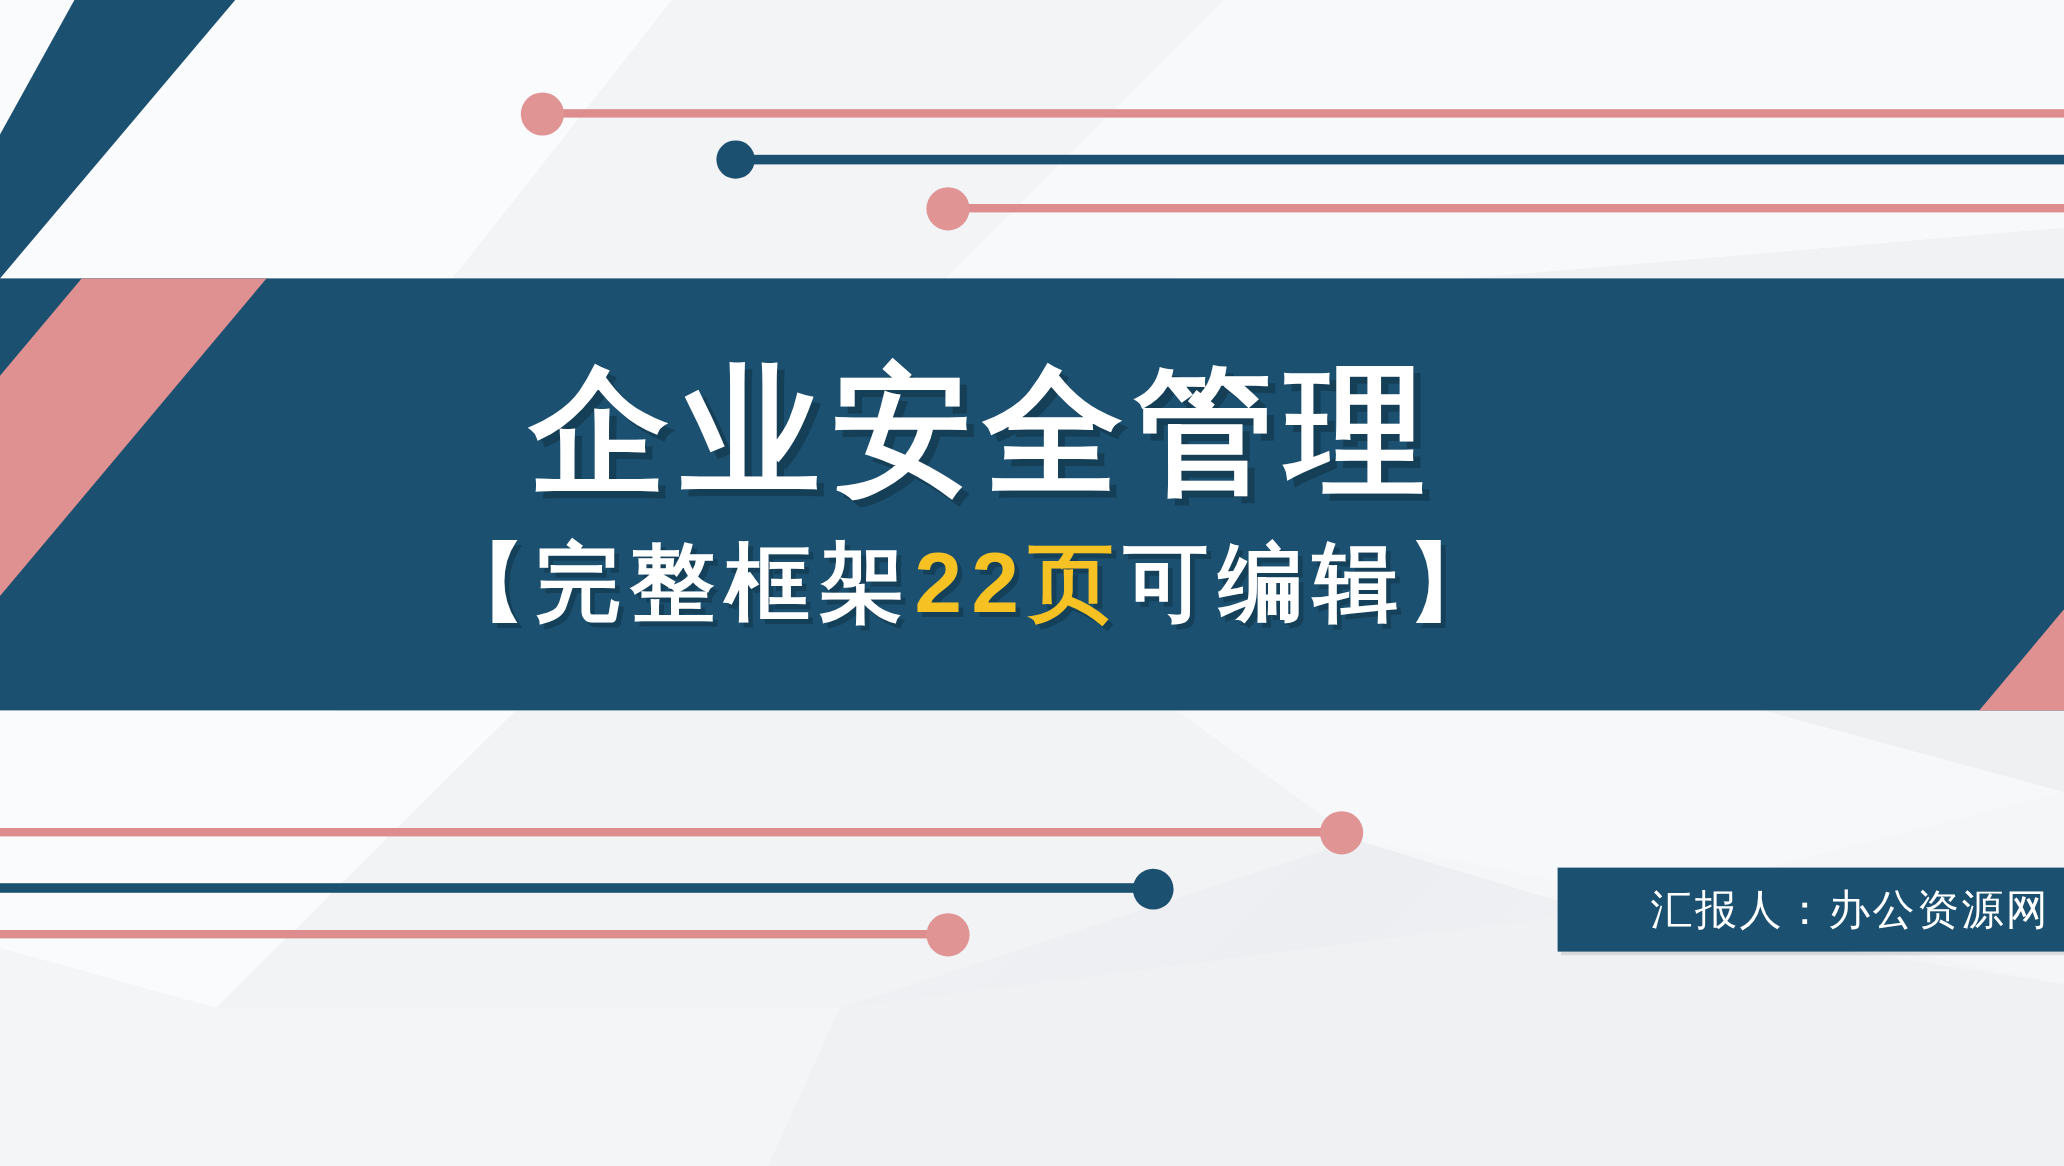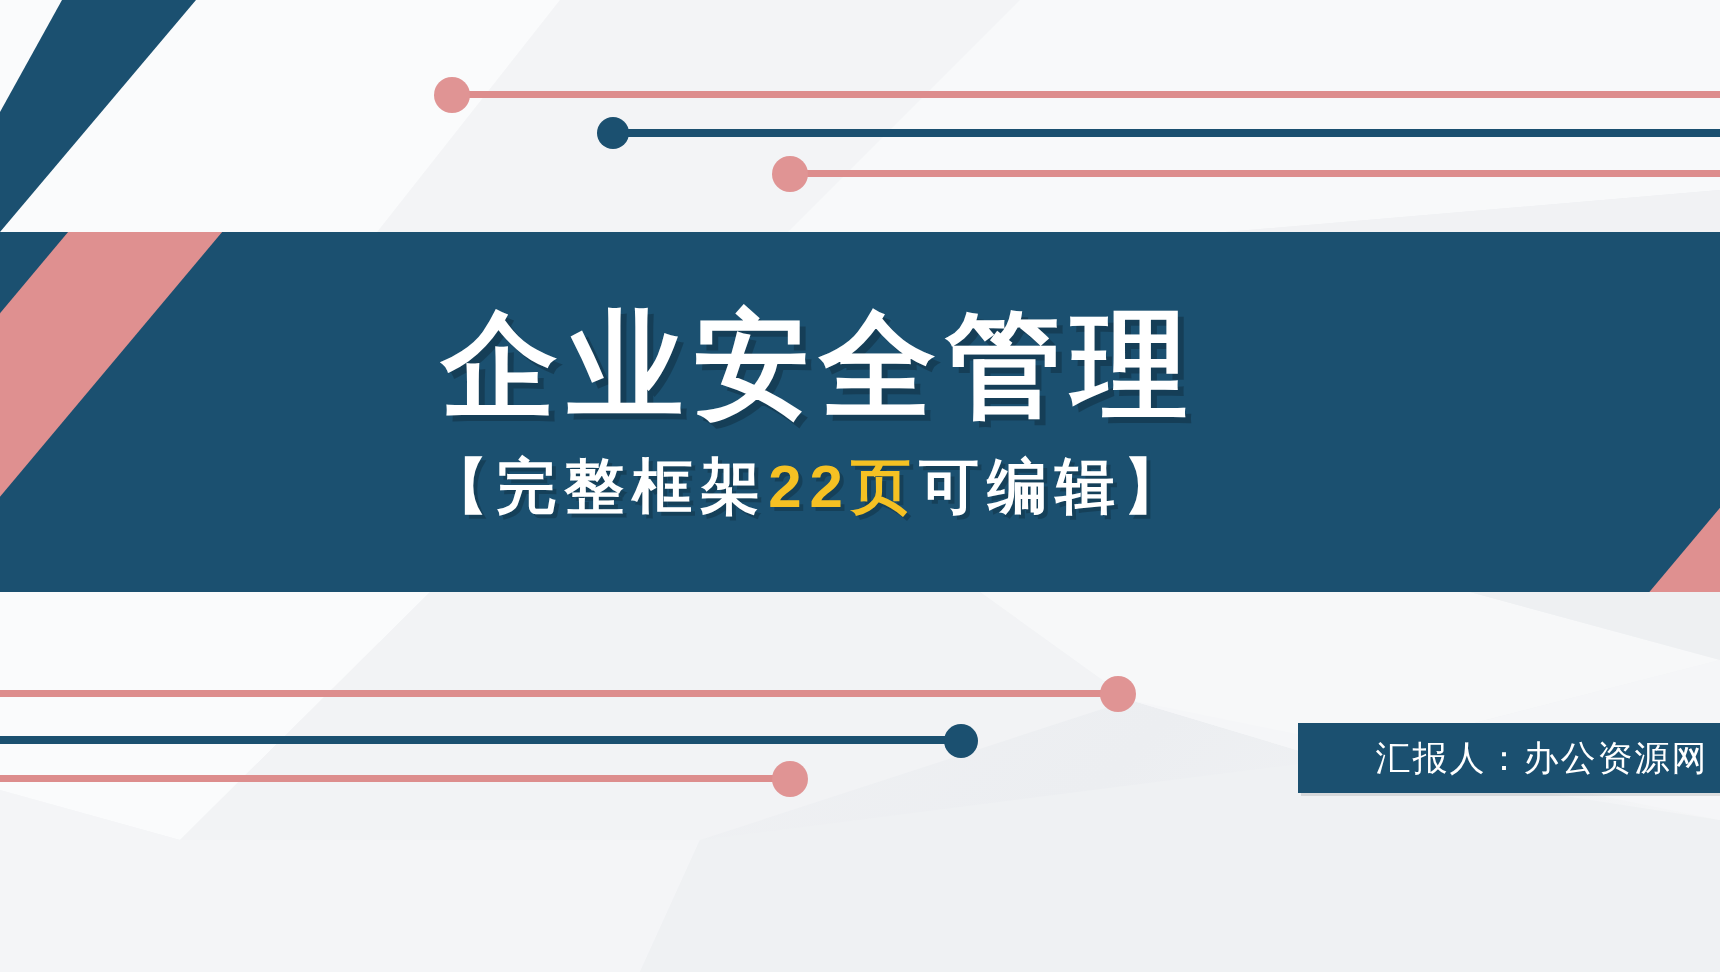--- a/index.html
+++ b/index.html
@@ -80,21 +80,21 @@
     font-size: 116px;
     font-weight: bold;
     color: #ffffff;
     letter-spacing: 10px;
     line-height: 1.08;
     text-shadow: 6px 6px 0 rgba(0,0,0,0.22);
     white-space: nowrap;
     margin: 0 0 2px 14px;
   }
   .sub-title {
-    font-size: 60px;
+    font-size: 71px;
     font-weight: bold;
     color: #ffffff;
     letter-spacing: 8px;
     line-height: 1.15;
     text-shadow: 4px 4px 0 rgba(0,0,0,0.20);
     white-space: nowrap;
     margin: 22px 16px 0 10px;
   }
   .sub-title .hl { color: #f5c123; }
 

